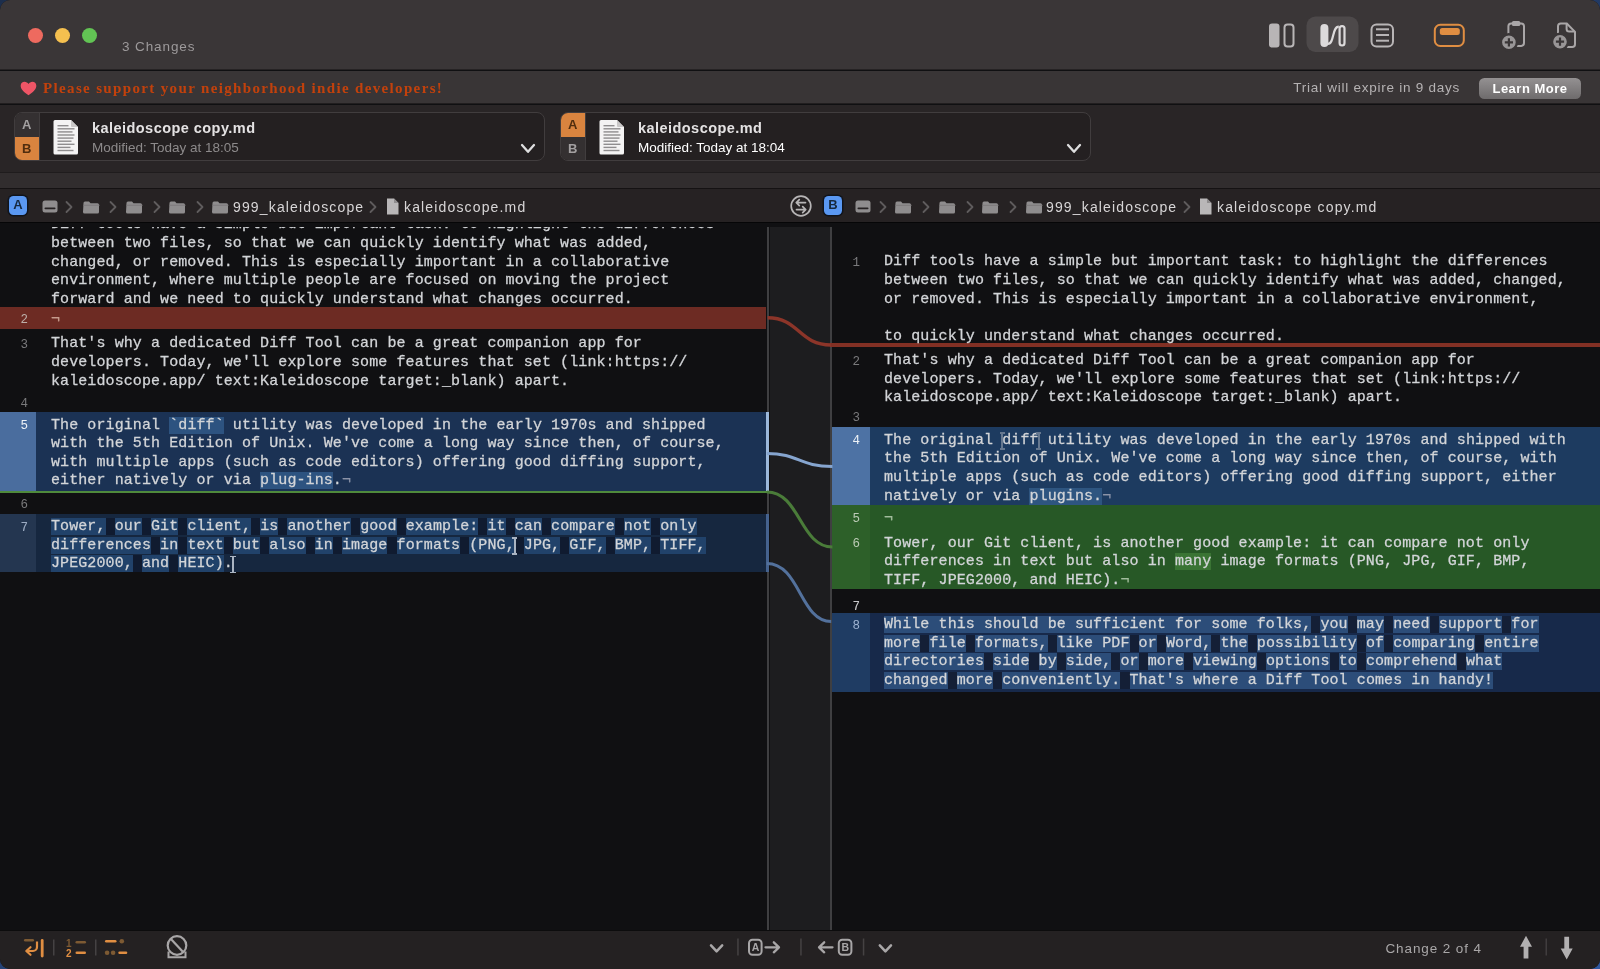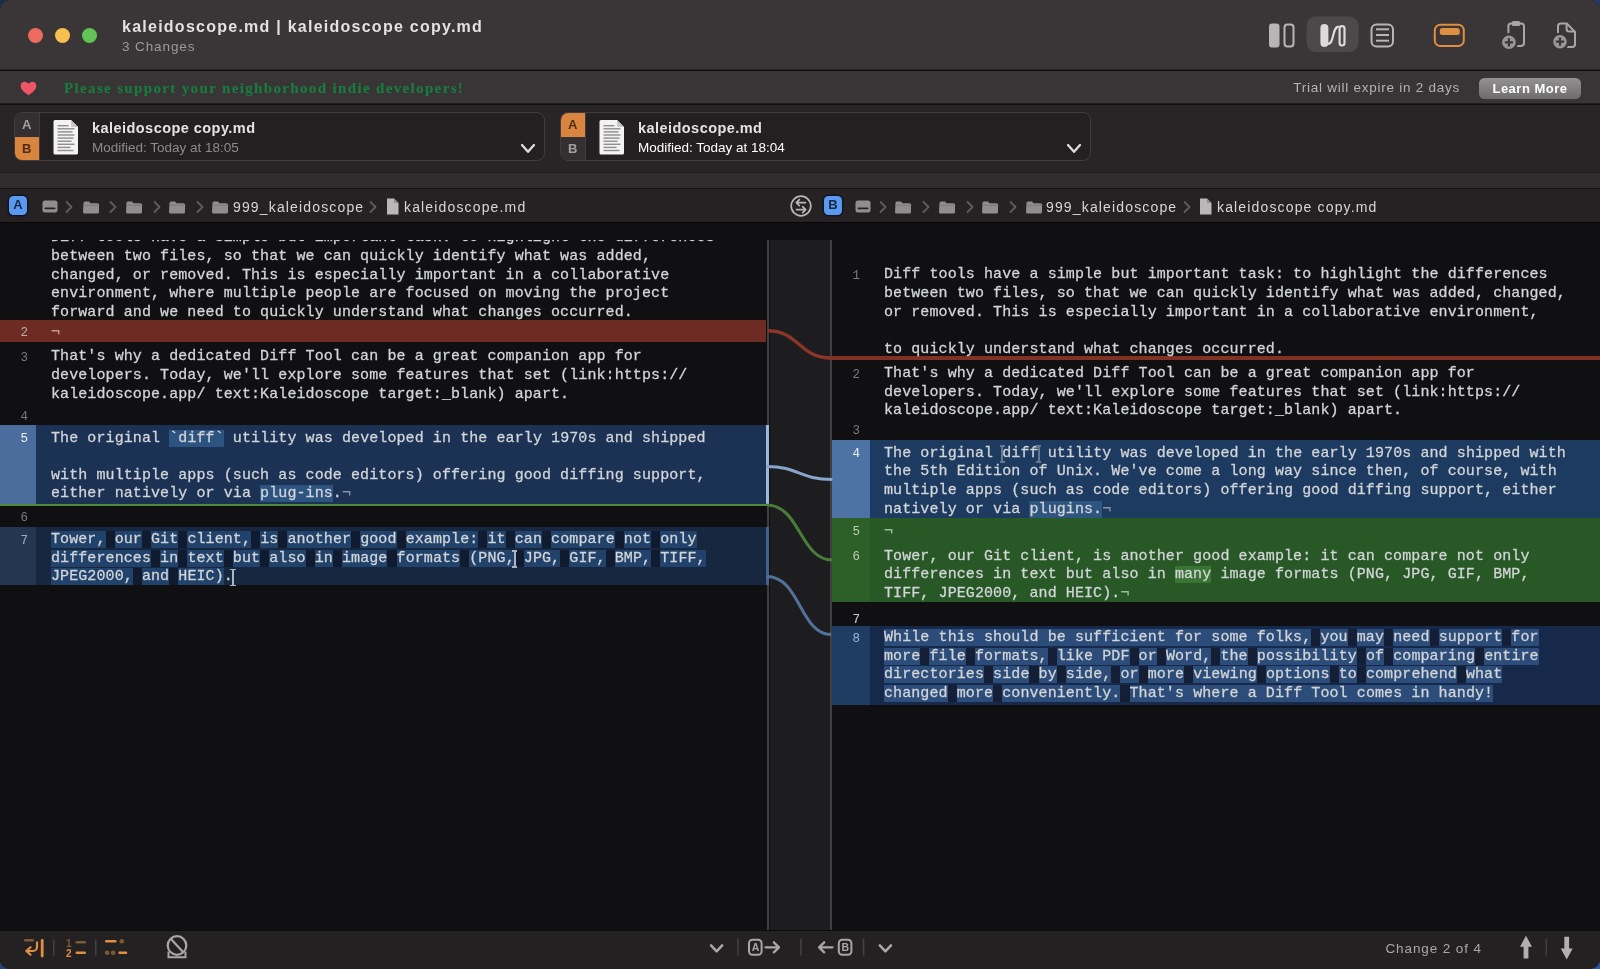--- a/index.html
+++ b/index.html
@@ -8,21 +8,20 @@
 .mono{position:absolute;white-space:pre;font:15px/18.6px "Liberation Mono",monospace;color:#d3d5d8;letter-spacing:0.09px;-webkit-text-stroke:0.28px currentColor}
 .num{position:absolute;white-space:pre;font:12.5px/18px "Liberation Mono",monospace;color:#7a7a7c;width:26px;text-align:right}
 .crumbtxt{position:absolute;font:14px/20px "Liberation Sans";color:#d8d6d7;letter-spacing:1.15px}
 svg{position:absolute;overflow:visible}
 </style></head><body>
 <div id="win">
     <div class="abs" style="left:0;top:0;width:1600px;height:70px;background:#3a3637;border-bottom:1px solid #262324"></div>
     <div class="abs" style="left:27.5px;top:28px;width:15px;height:15px;border-radius:50%;background:#ee6a5f"></div>
     <div class="abs" style="left:55.0px;top:28px;width:15px;height:15px;border-radius:50%;background:#f5c04f"></div>
     <div class="abs" style="left:82.0px;top:28px;width:15px;height:15px;border-radius:50%;background:#62c454"></div>
-    <div class="abs" style="left:122px;top:17px;font:bold 16px/20px 'Liberation Sans';color:#e3e1e2;letter-spacing:1.25px">kaleidoscope.md | kaleidoscope copy.md</div>
     <div class="abs" style="left:122px;top:38px;font:13.5px/17px 'Liberation Sans';color:#9d9a9b;letter-spacing:0.9px">3 Changes</div>
     <svg class="abs" style="left:0;top:0" width="1600" height="70" viewBox="0 0 1600 70">
       <rect x="1269" y="23.5" width="10.5" height="24" rx="3" fill="#b8b5b6"></rect>
       <rect x="1284.5" y="24.5" width="9" height="22" rx="3" fill="none" stroke="#b8b5b6" stroke-width="2"></rect>
       <rect x="1306.5" y="16.5" width="52" height="35.5" rx="9" fill="#4d494a"></rect>
       <rect x="1320.4" y="24" width="8" height="23" rx="4" fill="#dcdadb"></rect>
       <path d="M1328 43.8 C1334.5 43.8 1331.8 26.6 1338.8 26.6" fill="none" stroke="#dcdadb" stroke-width="2.2"></path>
       <rect x="1339.6" y="26.1" width="4.9" height="19.4" rx="2.4" fill="none" stroke="#dcdadb" stroke-width="2.2"></rect>
       <rect x="1371.5" y="24.5" width="21.5" height="22" rx="5" fill="none" stroke="#b8b5b6" stroke-width="2"></rect>
       <line x1="1376" y1="29.3" x2="1389" y2="29.3" stroke="#b8b5b6" stroke-width="2"></line>
@@ -36,22 +35,22 @@
       <path d="M1508.9 38.2 v8.2 M1504.8 42.3 h8.2" stroke="#3a3637" stroke-width="2.2"></path>
       <path d="M1560.8 23.5 h6 l8.2 8.3 v12.4 a2.8 2.8 0 0 1 -2.8 2.8 h-11.4 a2.8 2.8 0 0 1 -2.8 -2.8 v-17.9 a2.8 2.8 0 0 1 2.8 -2.8 z" fill="none" stroke="#a9a6a7" stroke-width="2"></path>
       <path d="M1566.6 23.5 v5.5 a2.6 2.6 0 0 0 2.6 2.6 h5.6" fill="none" stroke="#a9a6a7" stroke-width="2"></path>
       <circle cx="1560" cy="41.7" r="8" fill="#999697" stroke="#3a3637" stroke-width="2.4"></circle>
       <path d="M1560 37.6 v8.2 M1555.9 41.7 h8.2" stroke="#3a3637" stroke-width="2.2"></path>
     </svg>
     <div class="abs" style="left:0;top:71px;width:1600px;height:33px;background:#393536;border-bottom:1px solid #211e1f"></div>
     <svg class="abs" style="left:19.5px;top:81px" width="17" height="15.5" viewBox="0 0 20 18">
       <path d="M10 16.5 C3 12 0.8 8.5 0.8 5.4 C0.8 2.7 2.9 0.8 5.4 0.8 C7.3 0.8 9 1.9 10 3.5 C11 1.9 12.7 0.8 14.6 0.8 C17.1 0.8 19.2 2.7 19.2 5.4 C19.2 8.5 17 12 10 16.5 Z" fill="#ee5566"></path>
     </svg>
-    <div class="abs" style="left:64px;top:78px;font:bold 15px/20px 'Liberation Serif';color:#15803d;letter-spacing:1.35px">Please support your neighborhood indie developers!</div>
-    <div class="abs" style="left:1280px;top:79px;width:180px;font:13.5px/18px 'Liberation Sans';color:#b5b2b3;text-align:right;letter-spacing:0.75px">Trial will expire in 2 days</div>
+    <div class="abs" style="left:43px;top:78px;font:bold 15px/20px 'Liberation Serif';color:#c2410c;letter-spacing:1.35px">Please support your neighborhood indie developers!</div>
+    <div class="abs" style="left:1280px;top:79px;width:180px;font:13.5px/18px 'Liberation Sans';color:#b5b2b3;text-align:right;letter-spacing:0.75px">Trial will expire in 9 days</div>
     <div class="abs" style="left:1479px;top:77.5px;width:102px;height:21px;border-radius:5.5px;background:linear-gradient(#949192,#6e6b6c);text-align:center;font:600 13px/21px 'Liberation Sans';color:#fff;letter-spacing:0.5px">Learn More</div>
     <div class="abs" style="left:0;top:105px;width:1600px;height:67px;background:#292526"></div>
     <div class="abs" style="left:0;top:172px;width:1600px;height:16.5px;background:#312d2e;border-top:1px solid #1f1c1d;border-bottom:1px solid #151213"></div>
     <div class="abs" style="left:14px;top:112px;width:531px;height:49px;background:#242021;border:1px solid #413d3e;border-radius:8px;overflow:hidden"></div>
     <div class="abs" style="left:15px;top:113px;width:23.5px;height:23.5px;background:#343031;border-radius:7px 0 0 0;text-align:center;font:bold 13px/23px 'Liberation Sans';color:#a3a0a1">A</div>
     <div class="abs" style="left:15px;top:136.5px;width:23.5px;height:23.5px;background:#d9843f;border-radius:0 0 0 7px;text-align:center;font:bold 13px/23px 'Liberation Sans';color:#502d0e">B</div>
     <div class="abs" style="left:38.5px;top:113px;width:1px;height:47px;background:#413d3e"></div>
     <svg class="abs" style="left:52px;top:119px" width="29" height="36" viewBox="0 0 29 36">
       <path d="M3 1 h16 l7 7 v26 a1.5 1.5 0 0 1 -1.5 1.5 h-21.5 a1.5 1.5 0 0 1 -1.5 -1.5 v-31.5 a1.5 1.5 0 0 1 1.5 -1.5 z" fill="#f4f3f3"></path>
       <path d="M19 1 l7 7 h-6 a1 1 0 0 1 -1 -1 z" fill="#c9c7c7"></path>
@@ -175,21 +174,21 @@
     </svg>
     <div class="crumbtxt" style="left:1046px;top:197px">999_kaleidoscope</div>
     <svg class="abs" style="left:1183px;top:201px" width="8" height="12" viewBox="0 0 8 12">
       <path d="M1.5 1 L6.5 6 L1.5 11" fill="none" stroke="#5f5c5d" stroke-width="1.8" stroke-linecap="round" stroke-linejoin="round"></path>
     </svg>
     <svg class="abs" style="left:1199px;top:198px" width="13" height="17" viewBox="0 0 13 17">
       <path d="M1 0.5 h7 l4.5 4.5 v11.5 h-11.5 z" fill="#b9b7b8"></path>
       <path d="M8 0.5 l4.5 4.5 h-4.5 z" fill="#8f8d8e"></path>
     </svg>
     <div class="crumbtxt" style="left:1217px;top:197px">kaleidoscope copy.md</div>
-    <div class="abs" style="left:0;top:240px;width:1600px;height:707px;background:#101012;overflow:hidden" id="diff">
+    <div class="abs" style="left:0;top:227px;width:1600px;height:707px;background:#101012;overflow:hidden" id="diff">
       <div class="abs" style="left:769.5px;top:0;width:60px;height:707px;background:#1d1d1f"></div>
       <div class="abs" style="left:766.6px;top:0;width:2.2px;height:707px;background:#3f3f41"></div>
       <div class="abs" style="left:829.9px;top:0;width:2.2px;height:707px;background:#3f3f41"></div>
       <div class="abs" style="left:0px;top:79.6px;width:766.3px;height:22.6px;background:#6d2b23;"></div>
       <div class="abs" style="left:0px;top:184.8px;width:766.3px;height:78.8px;background:#1b3254;"></div>
       <div class="abs" style="left:0px;top:184.8px;width:36px;height:78.8px;background:#4a6d9e;"></div>
       <div class="abs" style="left:766.2px;top:184.8px;width:3.0px;height:78.8px;background:#9cb8da;"></div>
       <div class="abs" style="left:0px;top:263.5px;width:769.3px;height:2.9px;background:#4f8a3c;"></div>
       <div class="abs" style="left:0px;top:286.7px;width:766.3px;height:57.9px;background:#16273f;"></div>
       <div class="abs" style="left:0px;top:286.7px;width:36px;height:57.9px;background:#243650;"></div>
@@ -213,20 +212,21 @@
       <div class="mono" style="left:51px;top:45.2px;">environment, where multiple people are focused on moving the project</div>
       <div class="mono" style="left:51px;top:63.8px;">forward and we need to quickly understand what changes occurred.</div>
       <div class="mono" style="left:51px;top:83.5px;"><span style="color:#c79c8e">¬</span></div>
       <div class="num" style="left:2px;top:84.1px;color:#bcaea8;">2</div>
       <div class="mono" style="left:51px;top:108.3px;">That's why a dedicated Diff Tool can be a great companion app for</div>
       <div class="mono" style="left:51px;top:126.9px;">developers. Today, we'll explore some features that set (link:https://</div>
       <div class="mono" style="left:51px;top:145.5px;">kaleidoscope.app/ text:Kaleidoscope target:_blank) apart.</div>
       <div class="num" style="left:2px;top:108.9px;">3</div>
       <div class="num" style="left:2px;top:168.0px;">4</div>
       <div class="mono" style="left:51px;top:189.5px;text-align:right;">The original <span style="background:#2d5380">`diff`</span> utility was developed in the early 1970s and shipped</div>
+      <div class="mono" style="left:51px;top:208.1px;">with the 5th Edition of Unix. We've come a long way since then, of course,</div>
       <div class="mono" style="left:51px;top:226.7px;">with multiple apps (such as code editors) offering good diffing support,</div>
       <div class="mono" style="left:51px;top:245.3px;">either natively or via <span style="background:#2d5380">plug-ins</span>.<span style="color:#8b93a8">¬</span></div>
       <div class="num" style="left:2px;top:190.1px;color:#eef2f7;">5</div>
       <div class="num" style="left:2px;top:268.6px;">6</div>
       <div class="mono" style="left:51px;top:291.2px;"><span style="background:#21426a">Tower,</span><span style="background:#101b30"> </span><span style="background:#21426a">our</span><span style="background:#101b30"> </span><span style="background:#21426a">Git</span><span style="background:#101b30"> </span><span style="background:#21426a">client,</span><span style="background:#101b30"> </span><span style="background:#21426a">is</span><span style="background:#101b30"> </span><span style="background:#21426a">another</span><span style="background:#101b30"> </span><span style="background:#21426a">good</span><span style="background:#101b30"> </span><span style="background:#21426a">example:</span><span style="background:#101b30"> </span><span style="background:#21426a">it</span><span style="background:#101b30"> </span><span style="background:#21426a">can</span><span style="background:#101b30"> </span><span style="background:#21426a">compare</span><span style="background:#101b30"> </span><span style="background:#21426a">not</span><span style="background:#101b30"> </span><span style="background:#21426a">only</span></div>
       <div class="mono" style="left:51px;top:309.8px;"><span style="background:#21426a">differences</span><span style="background:#101b30"> </span><span style="background:#21426a">in</span><span style="background:#101b30"> </span><span style="background:#21426a">text</span><span style="background:#101b30"> </span><span style="background:#21426a">but</span><span style="background:#101b30"> </span><span style="background:#21426a">also</span><span style="background:#101b30"> </span><span style="background:#21426a">in</span><span style="background:#101b30"> </span><span style="background:#21426a">image</span><span style="background:#101b30"> </span><span style="background:#21426a">formats</span><span style="background:#101b30"> </span><span style="background:#21426a">(PNG,</span><span style="position:relative"><span style="position:absolute;left:-1px;top:0.5px;width:2px;height:17.5px;background:#aab4c2"></span><span style="position:absolute;left:-2.7px;top:0.5px;width:5.4px;height:1.6px;background:#aab4c2"></span><span style="position:absolute;left:-2.7px;top:16.4px;width:5.4px;height:1.6px;background:#aab4c2"></span></span><span style="background:#101b30"> </span><span style="background:#21426a">JPG,</span><span style="background:#101b30"> </span><span style="background:#21426a">GIF,</span><span style="background:#101b30"> </span><span style="background:#21426a">BMP,</span><span style="background:#101b30"> </span><span style="background:#21426a">TIFF,</span></div>
       <div class="mono" style="left:51px;top:328.4px;"><span style="background:#21426a">JPEG2000,</span><span style="background:#101b30"> </span><span style="background:#21426a">and</span><span style="background:#101b30"> </span><span style="background:#21426a">HEIC)</span>.<span style="position:relative"><span style="position:absolute;left:-1px;top:0.5px;width:2px;height:17.5px;background:#aab4c2"></span><span style="position:absolute;left:-2.7px;top:0.5px;width:5.4px;height:1.6px;background:#aab4c2"></span><span style="position:absolute;left:-2.7px;top:16.4px;width:5.4px;height:1.6px;background:#aab4c2"></span></span></div>
       <div class="num" style="left:2px;top:291.8px;color:#9cabc2;">7</div>
       <div class="mono" style="left:884px;top:26.3px;">Diff tools have a simple but important task: to highlight the differences</div>
       <div class="mono" style="left:884px;top:44.9px;">between two files, so that we can quickly identify what was added, changed,</div>

